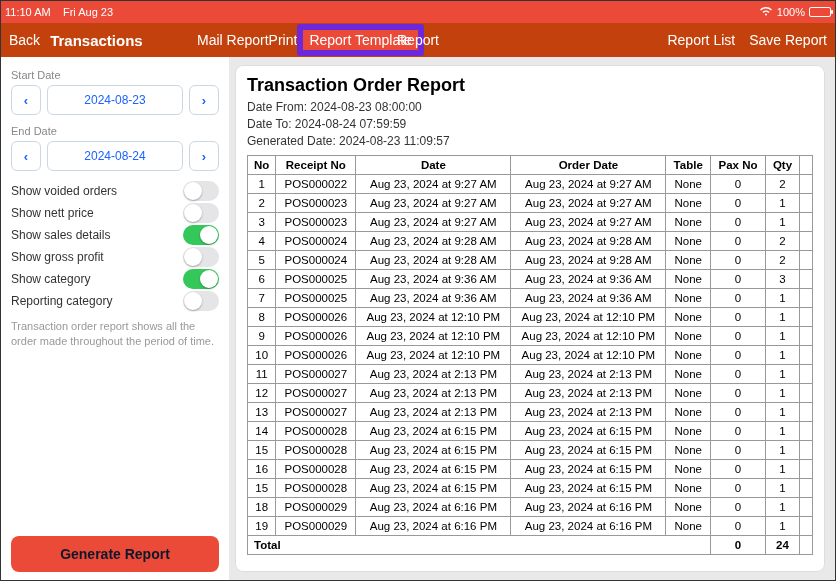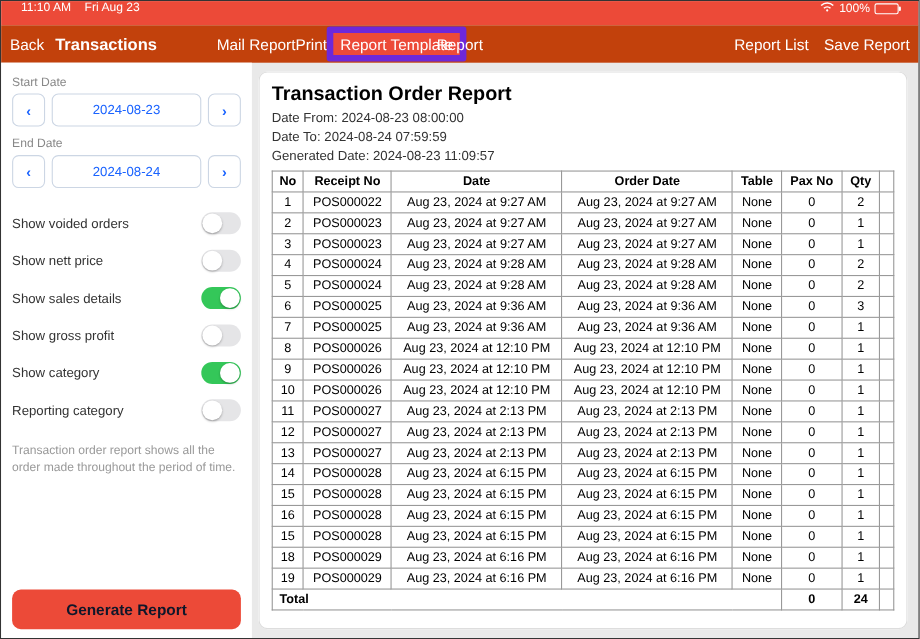--- a/index.html
+++ b/index.html
@@ -1,20 +1,20 @@
 <!DOCTYPE html>
 <html><head>
 <meta charset="utf-8">
 <style>
   * { box-sizing: border-box; margin: 0; padding: 0; }
   html, body { width: 836px; height: 581px; font-family: -apple-system, Helvetica, Arial, sans-serif; overflow: hidden; }
   body { background: #e9e9e9; border:1px solid #333;}
   .status-bar {
     background: #ec4a38; color: #fff; height: 22px;
-    display: flex; align-items: flex-start; font-size: 11px; padding: 0 18px;
+    display: flex; align-items: center; font-size: 11px; padding: 0 4px;
     justify-content: space-between;
   }
   .status-right { display:flex; align-items:center; gap:4px; }
   .battery { display:inline-block; width:22px; height:10px; border:1px solid #fff; border-radius:2px; position:relative; }
   .battery:after { content:""; position:absolute; right:-3px; top:2px; width:2px; height:4px; background:#fff; border-radius:1px;}
   .battery-fill { background:#fff; height:100%; width:100%; }
   .nav-bar {
     background:#c2410c; height:34px; display:flex; align-items:center; color:#fff;
     font-size:14px; padding:0 8px; gap:8px;
   }
@@ -34,21 +34,21 @@
   .arrow-btn {
     width:30px; height:30px; border:1px solid #ccd6e4; border-radius:6px;
     background:#fff; color:#1a63ff; display:flex; align-items:center; justify-content:center;
     font-size:13px; font-weight:700;
   }
   .date-btn {
     flex:1; height:30px; border:1px solid #ccd6e4; border-radius:6px;
     background:#fff; color:#1a63ff; display:flex; align-items:center; justify-content:center;
     font-size:12px;
   }
-  .toggle-row { display:flex; align-items:center; justify-content:space-between; margin:14px 0; font-size:12px; color:#333;}
+  .toggle-row { display:flex; align-items:center; justify-content:space-between; margin:2px 0; font-size:12px; color:#333;}
   .toggle {
     width:36px; height:20px; border-radius:10px; background:#e5e5e7; position:relative;
   }
   .toggle.on { background:#34c759; }
   .knob {
     width:18px; height:18px; border-radius:50%; background:#fff; position:absolute; top:1px; left:1px;
     box-shadow:0 1px 2px rgba(0,0,0,.3);
   }
   .toggle.on .knob { left:17px; }
   .hint { color:#999; font-size:11px; line-height:1.35; margin-top:6px;}

